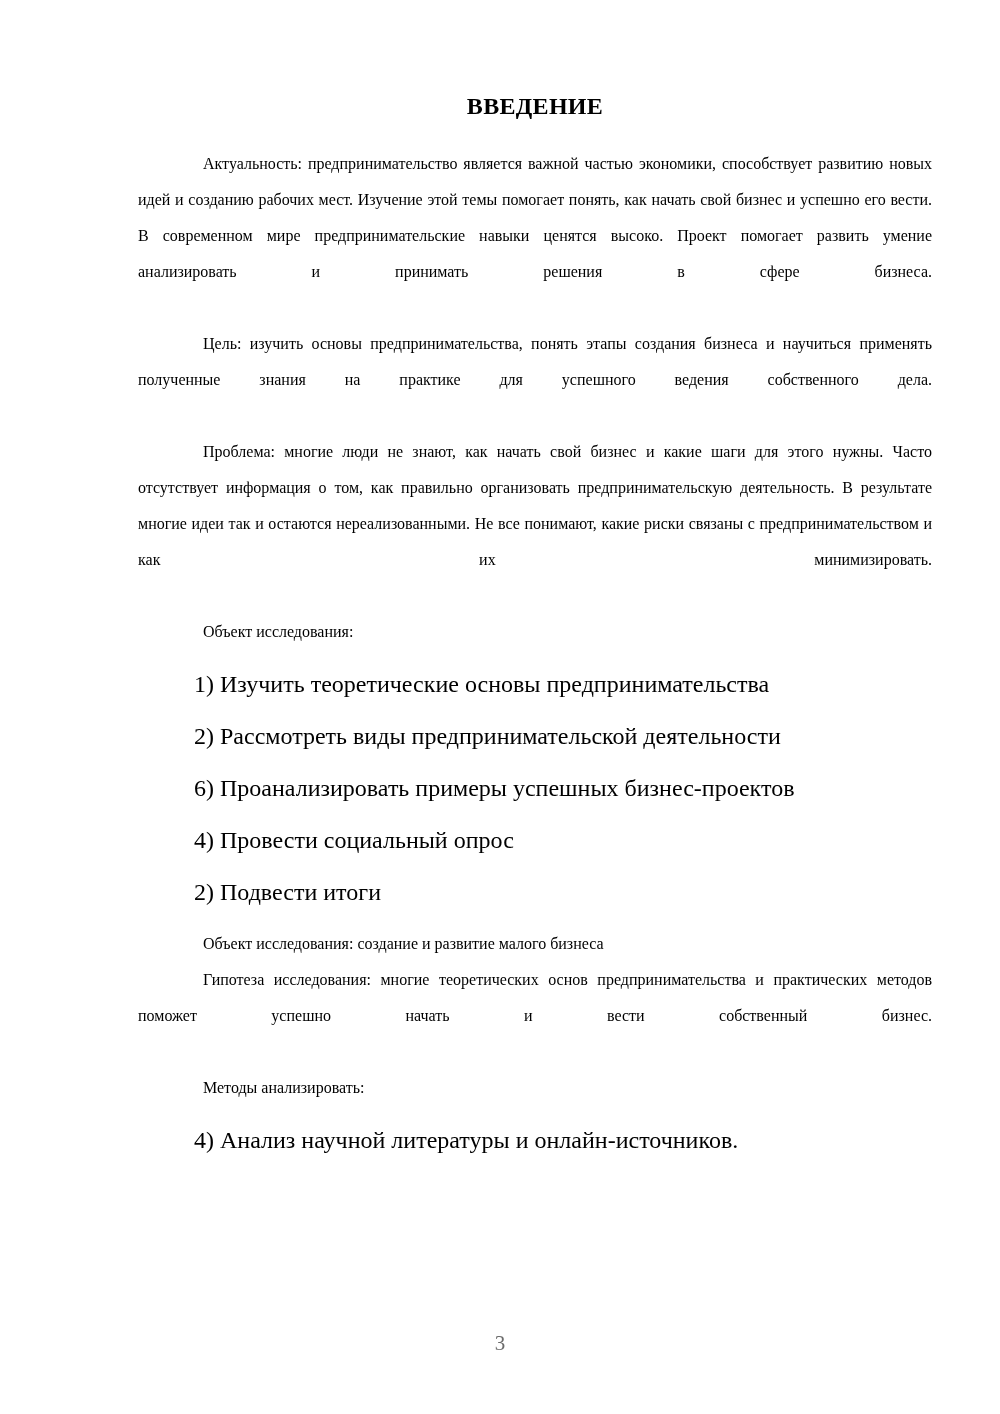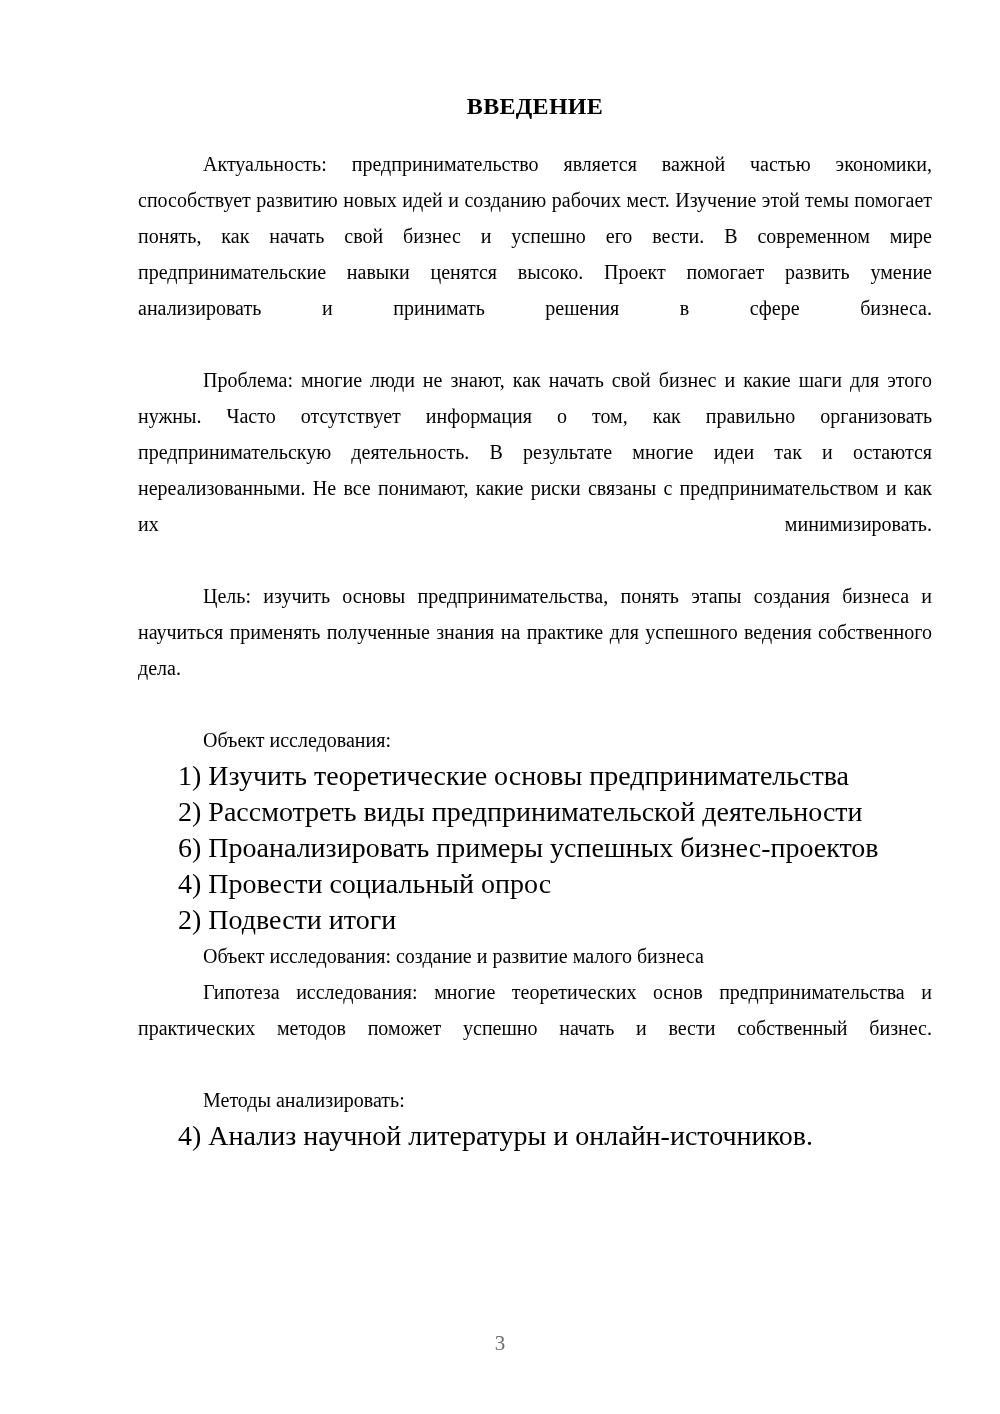--- a/index.html
+++ b/index.html
@@ -32,21 +32,21 @@
   .doc-title {
     font-size: 24px;
     font-weight: bold;
     text-align: center;
     line-height: 36px;
     margin: 0 0 22px 0;
     letter-spacing: 0.3px;
   }
 
   .para {
-    font-size: 20px;
+    font-size: 16px;
     line-height: 36px;
     text-align: justify;
     text-justify: inter-word;
     margin: 0;
     text-indent: 65px;
     hyphens: none;
   }
 
   
   .para::after {
@@ -59,24 +59,24 @@
     content: none;
   }
 
   .list {
     list-style: none;
     margin: 0;
     padding: 0;
   }
 
   .list-item {
-    font-size: 28px;
+    font-size: 24px;
     line-height: 36px;
     text-align: left;
-    margin: 0;
+    margin: 16px;
     padding-left: 40px;
   }
 
   .page-number {
     position: absolute;
     left: 0;
     right: 0;
     top: 1330px;
     text-align: center;
     font-size: 21px;
@@ -89,23 +89,23 @@
 <body>
 
 <div class="page">
 
   <div class="content">
 
     <h1 class="doc-title">ВВЕДЕНИЕ</h1>
 
     <p class="para">Актуальность: предпринимательство является важной частью экономики, способствует развитию новых идей и созданию рабочих мест. Изучение этой темы помогает понять, как начать свой бизнес и успешно его вести. В современном мире предпринимательские навыки ценятся высоко. Проект помогает развить умение анализировать и принимать решения в сфере бизнеса.</p>
 
+    <p class="para">Цель: изучить основы предпринимательства, понять этапы создания бизнеса и научиться применять полученные знания на практике для успешного ведения собственного дела.</p>
+
     <p class="para">Проблема: многие люди не знают, как начать свой бизнес и какие шаги для этого нужны. Часто отсутствует информация о том, как правильно организовать предпринимательскую деятельность. В результате многие идеи так и остаются нереализованными. Не все понимают, какие риски связаны с предпринимательством и как их минимизировать.</p>
-
-    <p class="para">Цель: изучить основы предпринимательства, понять этапы создания бизнеса и научиться применять полученные знания на практике для успешного ведения собственного дела.</p>
 
     <p class="para no-stretch">Объект исследования:</p>
 
     <ol class="list">
       <li class="list-item">1) Изучить теоретические основы предпринимательства</li>
       <li class="list-item">2) Рассмотреть виды предпринимательской деятельности</li>
       <li class="list-item">6) Проанализировать примеры успешных бизнес-проектов</li>
       <li class="list-item">4) Провести социальный опрос</li>
       <li class="list-item">2) Подвести итоги</li>
     </ol>

